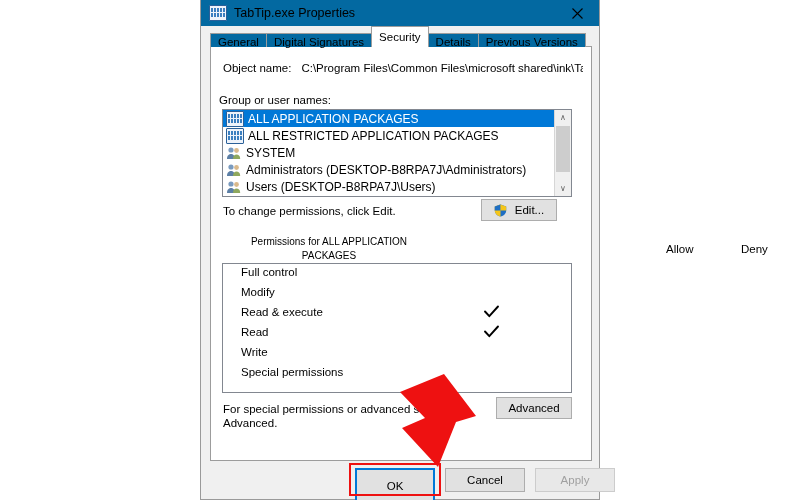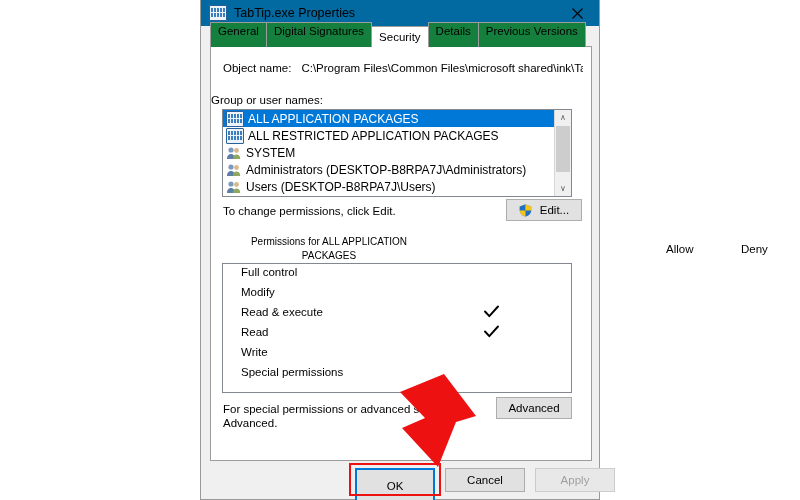--- a/index.html
+++ b/index.html
@@ -31,43 +31,43 @@
     display:flex;align-items:center;justify-content:center;
   }
   .close-btn svg{display:block;}
 
   
   .tabstrip{
     position:absolute;left:9px;top:27px;width:382px;height:20px;
     display:flex;align-items:flex-end;
   }
   .tab{
-    font-size:11.5px;color:#000;background:#15803d;
+    font-size:11.5px;color:#000;background:#0369a1;
     border:1px solid #9c9c9c;border-bottom:none;
-    height:25px;line-height:17px;padding:0 7px;box-sizing:border-box;
+    height:14px;line-height:17px;padding:0 7px;box-sizing:border-box;
     white-space:nowrap;margin-right:-1px;position:relative;z-index:1;
   }
   .tab.active{
     background:#ffffff;height:21px;line-height:20px;z-index:3;
     border-color:#9c9c9c;
   }
 
   
   .tabpage{
     position:absolute;left:9px;top:46px;width:382px;height:415px;
     background:#ffffff;border:1px solid #9c9c9c;box-sizing:border-box;
   }
   .lbl{font-size:11.5px;color:#000;white-space:nowrap;text-align:right;}
 
   .objname-row{position:absolute;left:12px;top:15px;width:360px;
     display:flex;overflow:hidden;}
   .objname-label{margin-right:10px;flex:none;}
   .objname-value{white-space:nowrap;}
 
-  .groups-label{position:absolute;left:0;top:47px;}
+  .groups-label{position:absolute;left:8px;top:47px;}
 
   
   .listbox{
     position:absolute;left:11px;top:62px;width:350px;height:88px;
     background:#ffffff;border:1px solid #828790;box-sizing:border-box;
     overflow:hidden;
   }
   .list-inner{position:absolute;left:0;top:0;right:17px;top:0;}
   .li{
     height:17px;display:flex;align-items:center;padding-left:3px;
@@ -108,21 +108,21 @@
 
   .hint-edit{position:absolute;left:12px;top:158px;}
 
   .btn{
     font-size:11.5px;color:#000;background:#e1e1e1;
     border:1px solid #adadad;box-sizing:border-box;
     display:flex;align-items:center;justify-content:center;
     white-space:nowrap;
   }
   .btn-edit{
-    position:absolute;left:295px;top:152px;width:76px;height:22px;
+    position:absolute;left:270px;top:152px;width:76px;height:22px;
     gap:8px;
   }
   .shield{width:13px;height:13px;flex:none;}
   .shield svg{display:block;}
 
   .perm-label{
     position:absolute;left:18px;top:188px;width:200px;
     font-size:10px;color:#000;line-height:13.5px;text-align:center;
   }
   .col-allow{position:absolute;left:455px;top:196px;}

